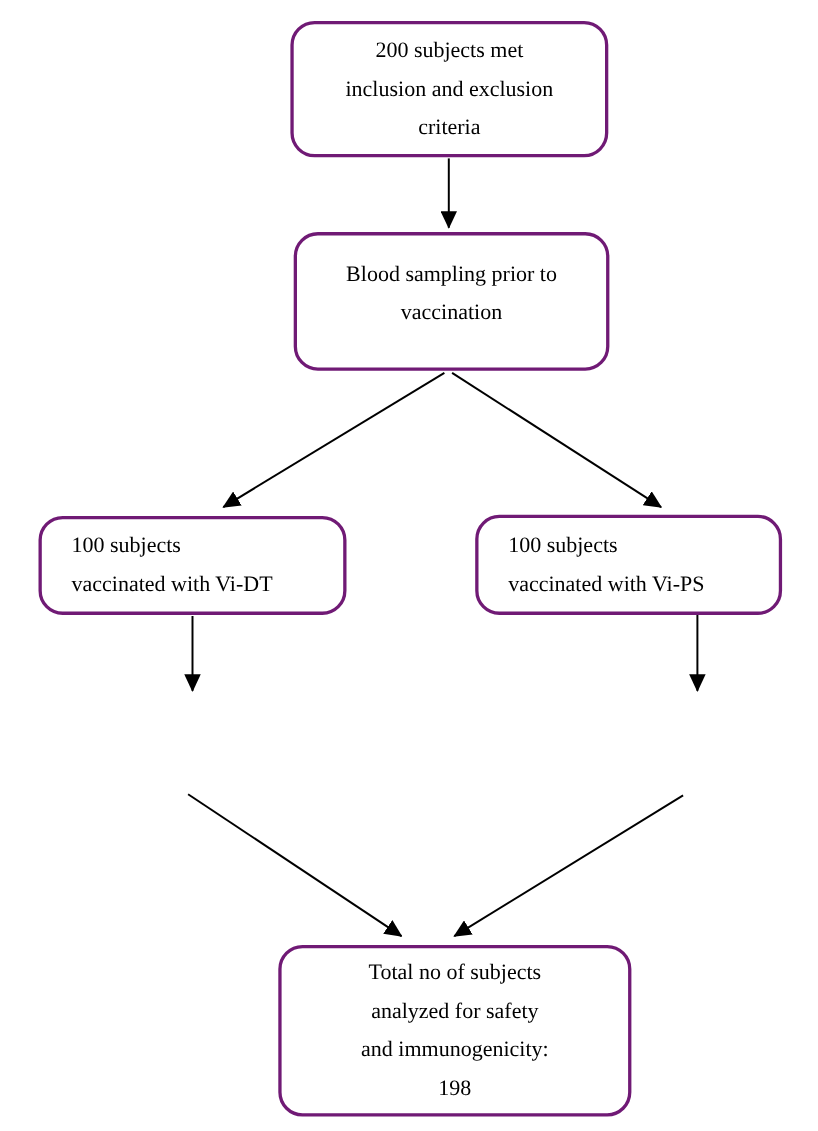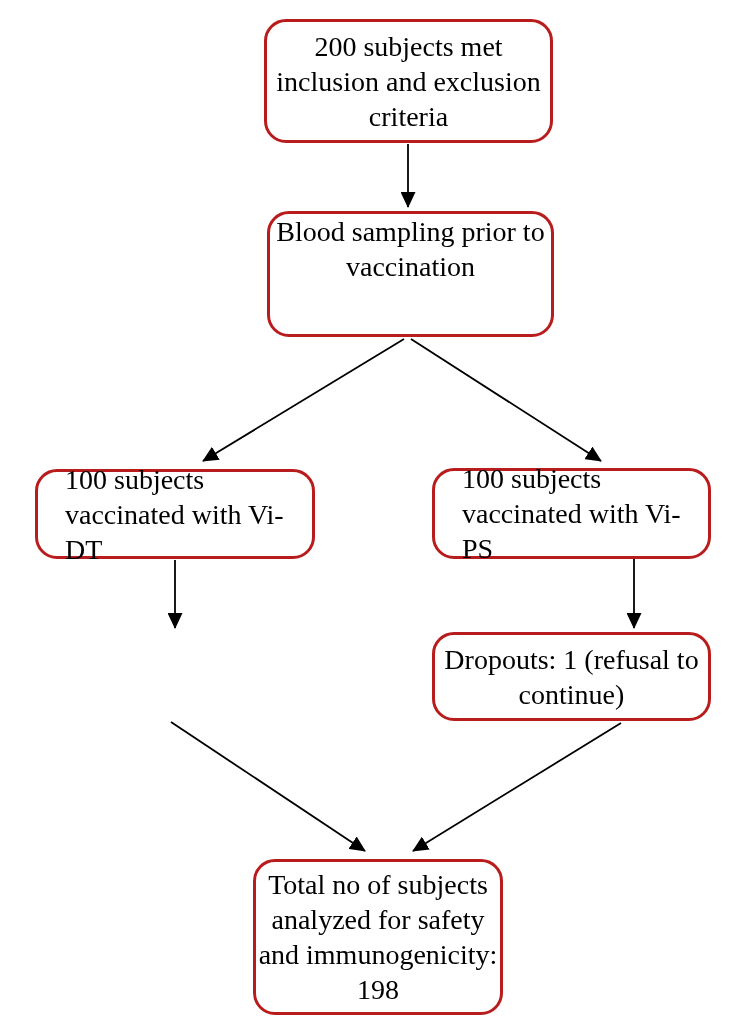--- a/index.html
+++ b/index.html
@@ -25,43 +25,43 @@
     pointer-events: none;
   }
   .edges line {
     stroke: #000000;
     stroke-width: 1.8;
   }
   .node {
     position: absolute;
     box-sizing: border-box;
     background: #ffffff;
-    border: 3px solid #b91c1c;
+    border: 3px solid #701a75;
     border-radius: 22px;
     display: flex;
     align-items: center;
     justify-content: center;
-    font-size: 28px;
+    font-size: 20px;
     line-height: 35px;
     text-align: center;
   }
   .node .label {
     white-space: pre-line;
   }
   
   .n-enrollment     { left: 264px; top:  19px; width: 289px; height: 124px; }
   .n-sampling       { left: 267px; top: 211px; width: 287px; height: 126px;
-                      align-items: flex-start; }
+                      align-items: flex-start; padding-top: 18px; }
   .n-vidt           { left:  35px; top: 469px; width: 280px; height:  90px;
                       justify-content: flex-start; text-align: left; padding-left: 27px; }
   .n-vips           { left: 432px; top: 468px; width: 279px; height:  91px;
                       justify-content: flex-start; text-align: left; padding-left: 27px; }
   .n-dropout-vidt   { left:  35px; top: 632px; width: 280px; height:  89px; }
   .n-dropout-vips   { left: 432px; top: 632px; width: 279px; height:  89px; }
-  .n-total          { left: 253px; top: 859px; width: 250px; height: 156px; }
+  .n-total          { left: 253px; top: 859px; width: 321px; height: 156px; }
 </style>
 </head>
 <body>
 
 <div class="canvas">
 
   <svg class="edges" viewBox="0 0 744 1028" xmlns="http://www.w3.org/2000/svg">
     <defs>
       <marker id="ah" markerUnits="userSpaceOnUse" markerWidth="17" markerHeight="15" refX="15" refY="7.5" orient="auto">
         <path d="M0,0 L16,7.5 L0,15 Z" fill="#000000"></path>
@@ -91,24 +91,20 @@
     <span class="label">100 subjects
 vaccinated with Vi-DT</span>
   </div>
 
   <div class="node n-vips">
     <span class="label">100 subjects
 vaccinated with Vi-PS</span>
   </div>
 
 
-  <div class="node n-dropout-vips">
-    <span class="label">Dropouts: 1 (refusal to
-continue)</span>
-  </div>
 
   <div class="node n-total">
     <span class="label">Total no of subjects
 analyzed for safety
 and immunogenicity:
 198</span>
   </div>
 
 </div>
 

